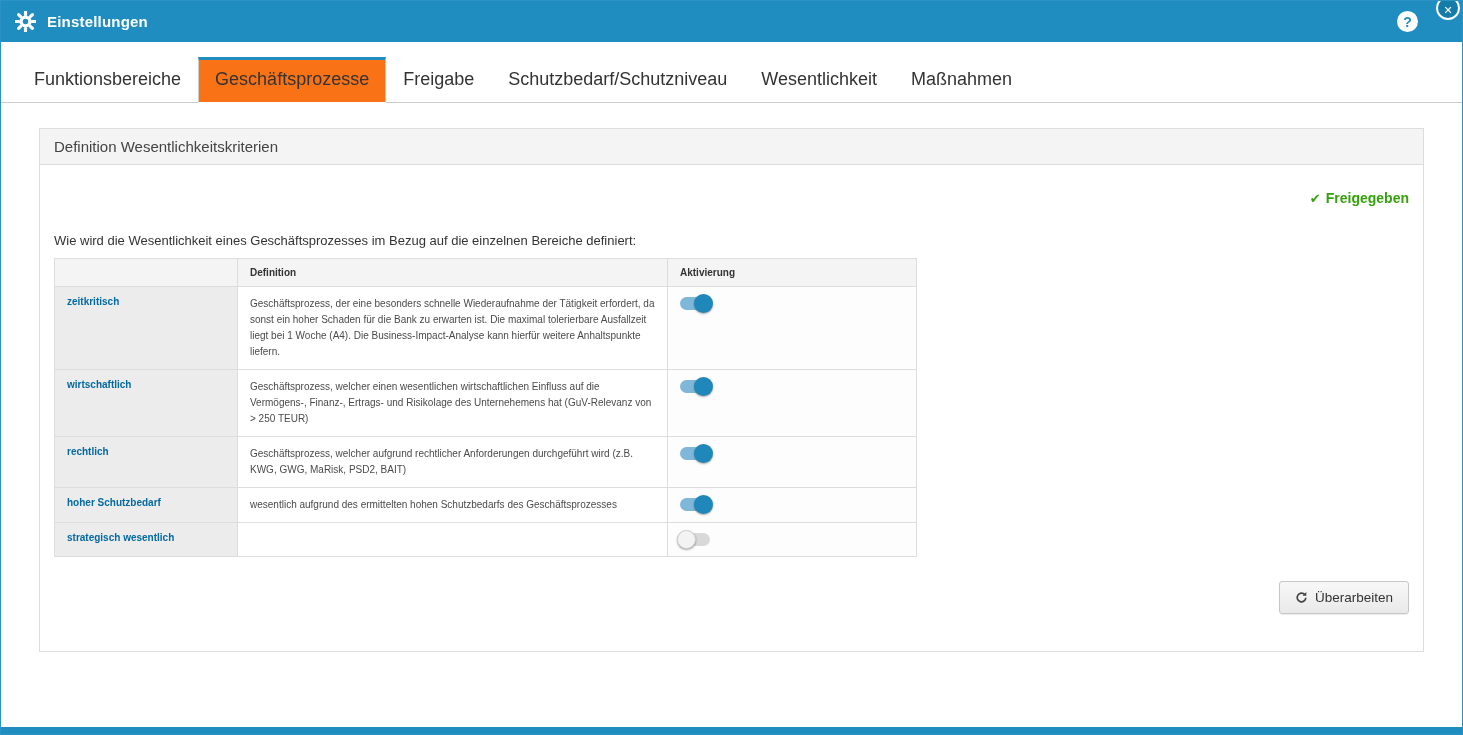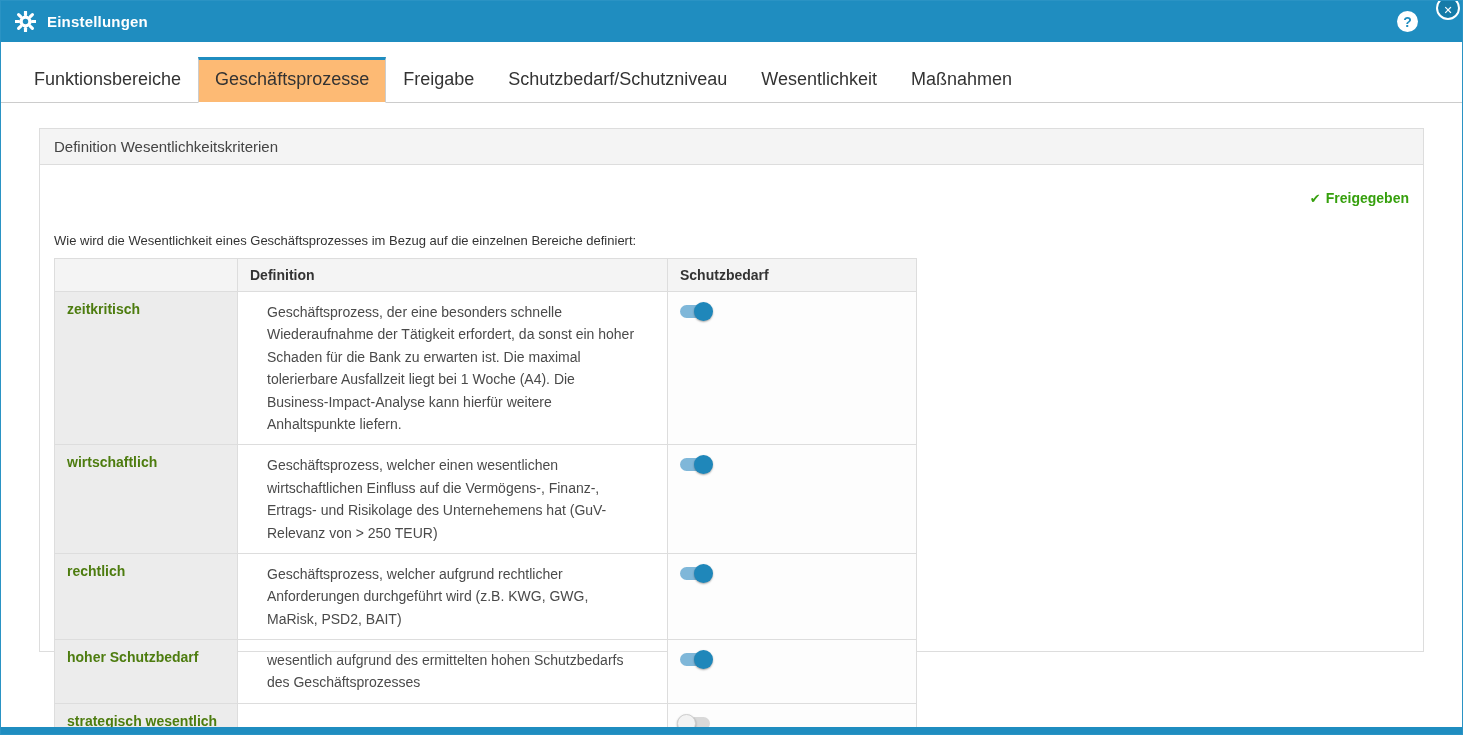--- a/index.html
+++ b/index.html
@@ -48,21 +48,21 @@
     border-bottom: 1px solid #ccc;
     background:#fff;
   }
   .tab {
     padding: 10px 16px 11px;
     font-size: 18px; color:#333;
     cursor:pointer; white-space:nowrap;
     border:1px solid transparent;
   }
   .tab.active {
-    background:#fdba74;
+    background:#f97316;
     border:1px solid #ccc;
     border-bottom:1px solid #fff;
     border-top:3px solid #1f8dc0;
     margin-bottom:-1px;
     padding-top:9px; padding-bottom:12px;
   }
 
   
   .content { padding: 25px 38px 0; }
   .panel { border:1px solid #ddd; height: 524px; background:#fff; }
@@ -82,39 +82,39 @@
 
   
   table.criteria {
     border-collapse: collapse;
     width: 862px;
     table-layout: fixed;
   }
   table.criteria th, table.criteria td {
     border:1px solid #ddd;
     vertical-align: top;
-    font-size:14px;
+    font-size:10px;
   }
   table.criteria th {
     background:#f4f4f4;
     text-align:left;
     font-weight:bold; color:#333;
     padding: 8px 12px;
   }
   col.c-label { width:183px; }
   col.c-def   { width:430px; }
   col.c-act   { width:249px; }
   td.label-cell {
     background:#ececec;
-    font-weight:bold; color:#4d7c0f;
+    font-weight:bold; color:#0369a1;
     padding: 9px 12px;
   }
   td.def-cell {
     color:#4a4a4a;
-    padding: 9px 29px;
+    padding: 9px 12px;
     line-height: 1.6;
   }
   td.toggle-cell { padding: 10px 12px; background:#fdfdfd; }
 
   
   .toggle {
     display:inline-block; position:relative;
     width:30px; height:13px; border-radius:7px;
     background:#7fb7d9; cursor:pointer;
     vertical-align:middle;
@@ -200,21 +200,21 @@
         <table class="criteria">
           <colgroup>
               <col class="c-label">
               <col class="c-def">
               <col class="c-act">
             </colgroup>
           <thead>
             <tr>
               <th></th>
               <th>Definition</th>
-              <th>Schutzbedarf</th>
+              <th>Aktivierung</th>
             </tr>
           </thead>
           <tbody>
               <tr>
                 <td class="label-cell">zeitkritisch</td>
                 <td class="def-cell">Geschäftsprozess, der eine besonders schnelle Wiederaufnahme der Tätigkeit erfordert, da sonst ein hoher Schaden für die Bank zu erwarten ist. Die maximal tolerierbare Ausfallzeit liegt bei 1 Woche (A4). Die Business-Impact-Analyse kann hierfür weitere Anhaltspunkte liefern.</td>
                 <td class="toggle-cell"><span class="toggle on"><span class="knob"></span></span></td>
               </tr>
               <tr>
                 <td class="label-cell">wirtschaftlich</td>

